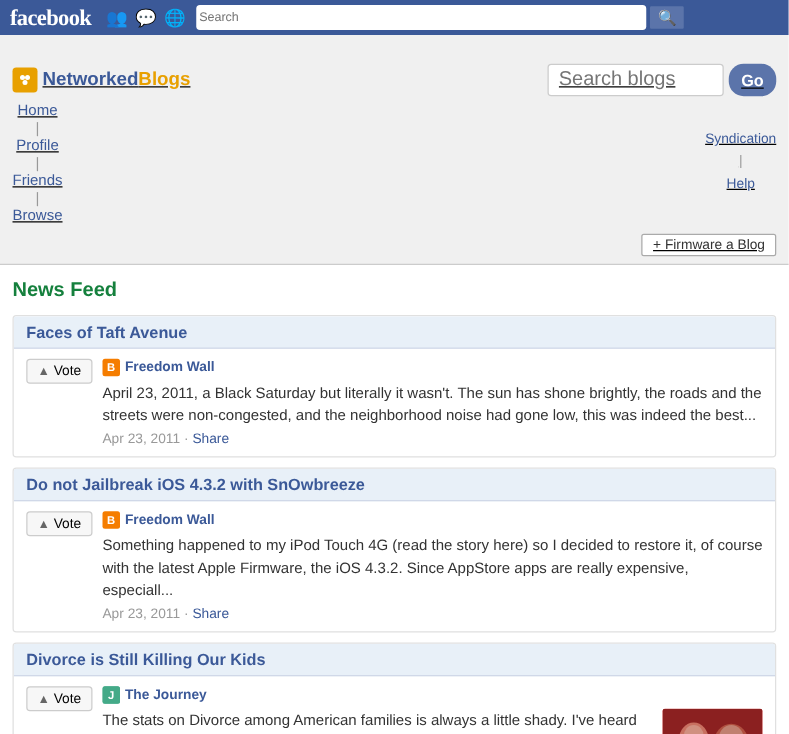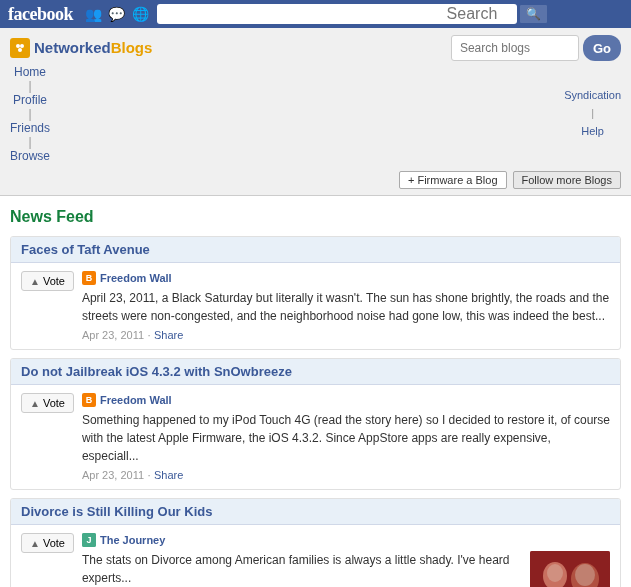--- a/index.html
+++ b/index.html
@@ -35,45 +35,45 @@
       flex: 1;
       display: flex;
       align-items: center;
     }
     #fb-search-input {
       width: 100%;
       max-width: 360px;
       height: 20px;
       border: none;
       border-radius: 3px;
-      padding: 0 20px;
-      font-size: 16px;
+      padding: 0 2px;
+      font-size: 10px;
       color: #999;
       background: #fff;
-      text-align: right;
     }
     #fb-search-btn {
       background: #5b74aa;
       border: 1px solid #3b5998;
       color: white;
       margin-left: 2px;
       padding: 1px 6px;
       font-size: 12px;
       cursor: pointer;
       height: 20px;
       border-radius: 2px;
       display: flex;
       align-items: center;
     }
 
     
     #nb-header {
       background: #f0f0f0;
       border-bottom: 1px solid #ccc;
-      padding: 7px 10px 0 10px;
+      padding: 23px 10px 0 10px;
+      text-decoration: underline;
     }
     #nb-top {
       display: flex;
       align-items: center;
       justify-content: space-between;
       margin-bottom: 4px;
     }
     #nb-logo {
       display: flex;
       align-items: center;
@@ -98,23 +98,23 @@
     #nb-logo-text span { color: #4267B2; font-weight: bold; }
     #nb-search-area {
       display: flex;
       align-items: center;
       gap: 4px;
     }
     #nb-search-input {
       border: 1px solid #ccc;
       border-radius: 3px;
       padding: 3px 8px;
-      font-size: 12px;
+      font-size: 16px;
       color: #999;
-      width: 128px;
+      width: 141px;
       height: 26px;
       background: #fff;
     }
     #nb-go-btn {
       background: #5b74aa;
       color: white;
       border: none;
       padding: 3px 10px;
       font-size: 13px;
       font-weight: bold;
@@ -340,21 +340,20 @@
       <a class="nb-nav-link">Browse</a>
     </div>
     <div id="nb-actions">
       <a class="nb-action-link">Syndication</a>
       <span class="nb-action-sep"> | </span>
       <a class="nb-action-link">Help</a>
     </div>
   </div>
   <div style="display:flex;justify-content:flex-end;gap:6px;margin-bottom:6px;">
     <button id="register-btn">+ Firmware a Blog</button>
-    <button id="follow-btn">Follow more Blogs</button>
   </div>
 </div>
 
 <div id="content">
   <div id="news-feed-title">News Feed</div>
 
   <div class="post-card">
     <div class="post-title-bar">Faces of Taft Avenue</div>
     <div class="post-body">
       <div class="post-left">

